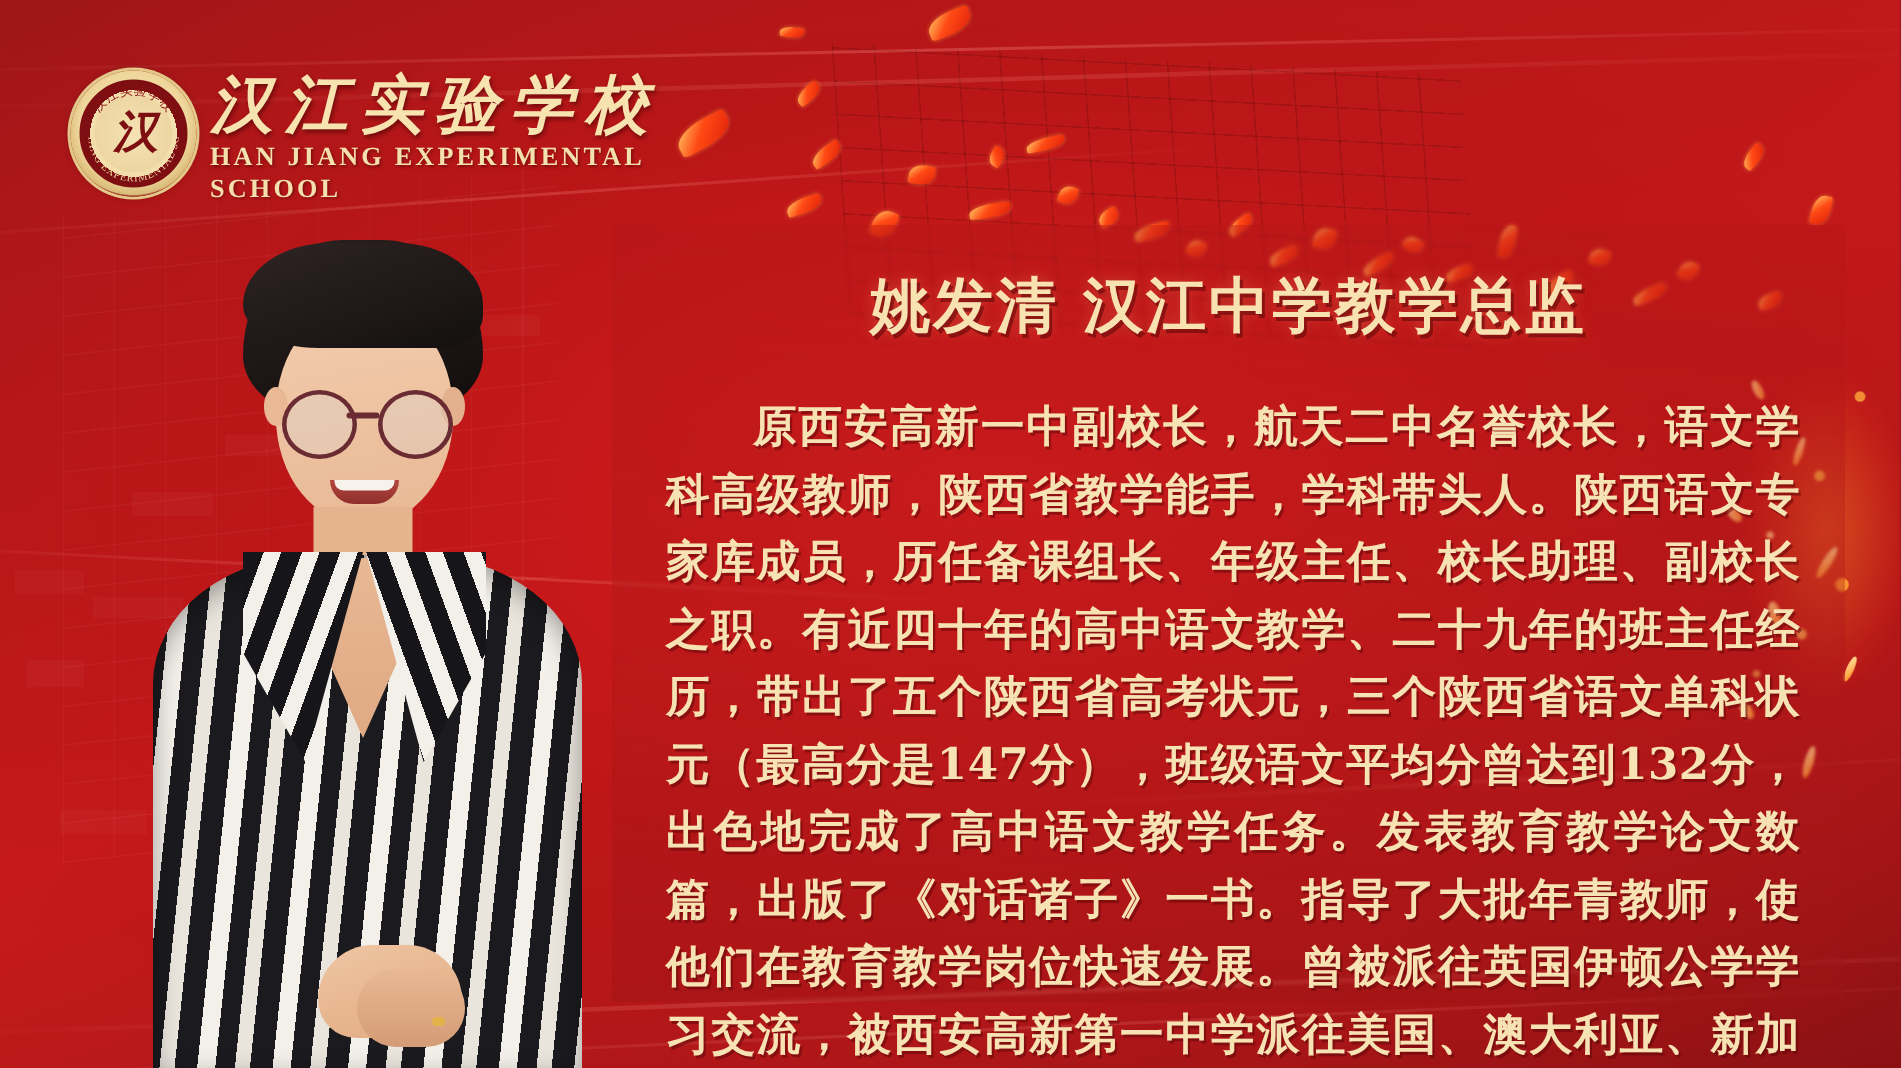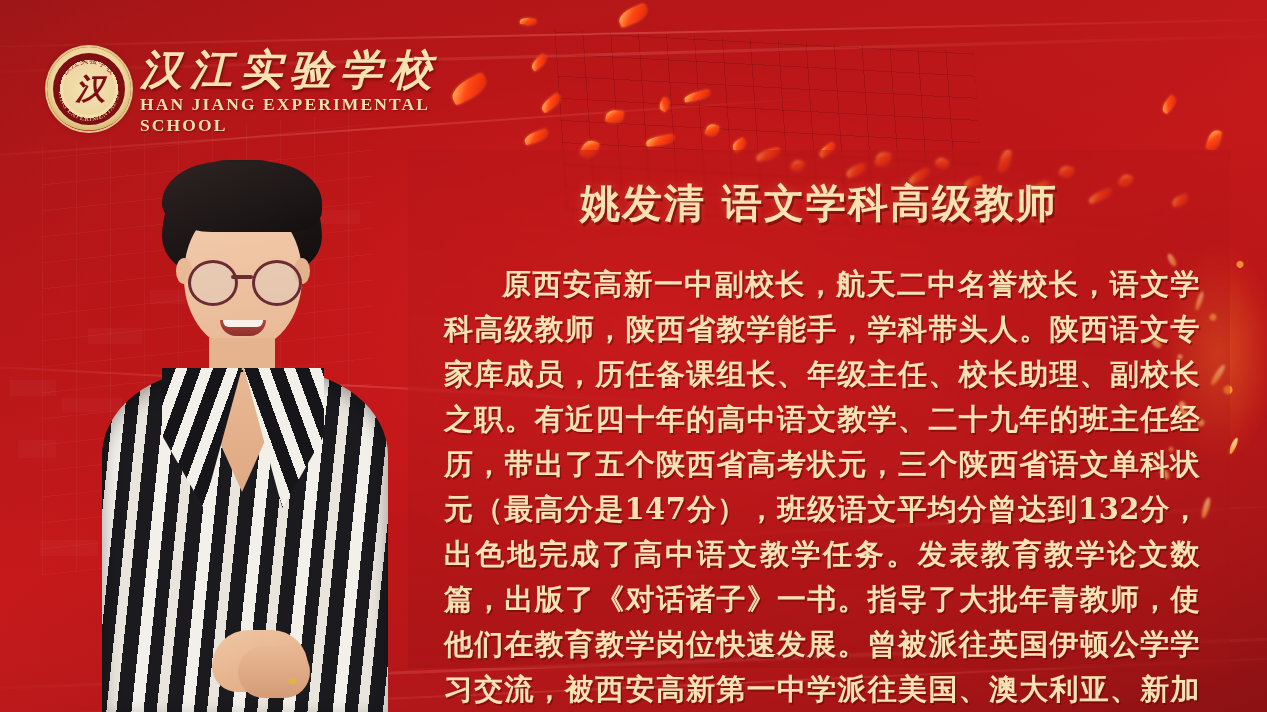--- a/index.html
+++ b/index.html
@@ -240,17 +240,17 @@
     <div class="p-body"></div>
     <div class="p-vee"></div>
     <div class="p-collarL"></div>
     <div class="p-collarR"></div>
     <div class="p-hand"></div>
     <div class="p-hand2"></div>
     <div class="p-ring"></div>
   </div>
 
   <div class="panel">
-    <div class="panel-title">姚发清  语文学科高级教师</div>
+    <div class="panel-title">姚发清  汉江中学教学总监</div>
     <div class="panel-body">原西安高新一中副校长，航天二中名誉校长，语文学科高级教师，陕西省教学能手，学科带头人。陕西语文专家库成员，历任备课组长、年级主任、校长助理、副校长之职。有近四十年的高中语文教学、二十九年的班主任经历，带出了五个陕西省高考状元，三个陕西省语文单科状元（最高分是147分），班级语文平均分曾达到132分，出色地完成了高中语文教学任务。发表教育教学论文数篇，出版了《对话诸子》一书。指导了大批年青教师，使他们在教育教学岗位快速发展。曾被派往英国伊顿公学学习交流，被西安高新第一中学派往美国、澳大利亚、新加坡、俄罗斯、新西兰等国参观学习。具有丰富的教育教学经验。</div>
   </div>
 
 </div>
 
 </body></html>

